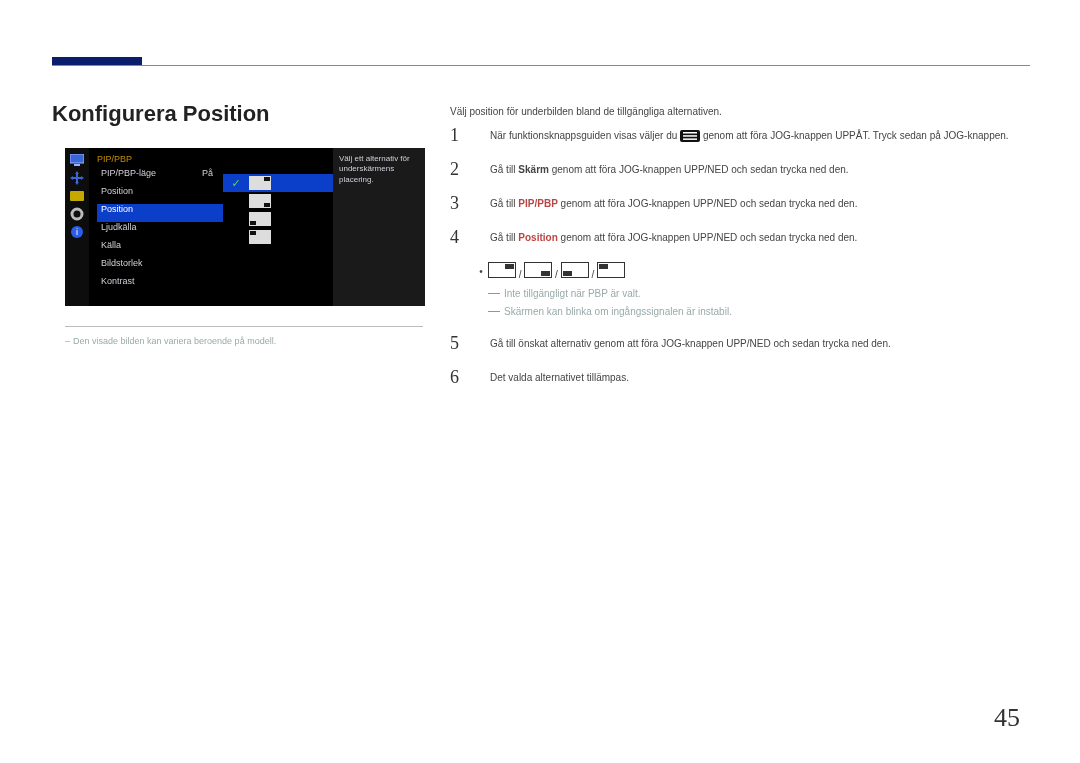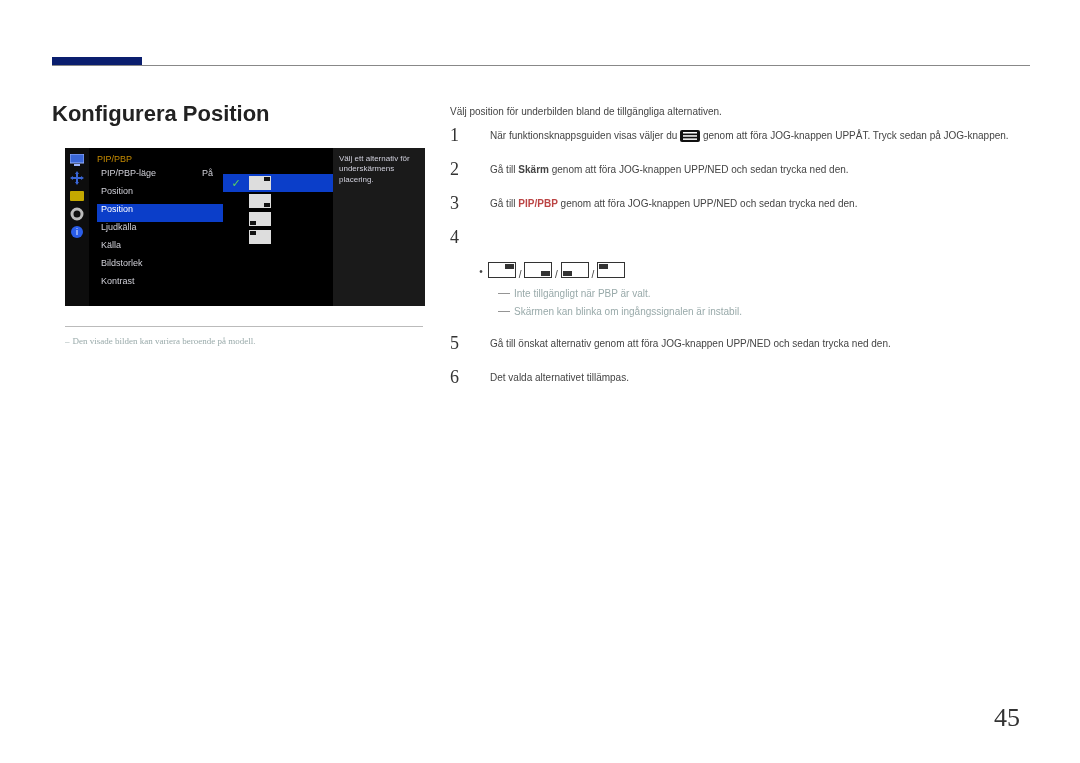--- a/index.html
+++ b/index.html
@@ -27,38 +27,38 @@
   .osd-row.selected { background: #0b3ec9; color: #fff; }
   .osd-opts { width: 110px; display: flex; flex-direction: column; padding-top: 26px; background: #000; }
   .osd-opt { height: 18px; display: flex; align-items: center; gap: 6px; padding-left: 6px; }
   .osd-opt.selected { background: #0b3ec9; }
   .chk { width: 14px; height: 14px; display: inline-flex; align-items: center; justify-content: center; color: #5bd85b; font-size: 11px; }
   .pip-mini { width: 22px; height: 14px; background: #ddd; position: relative; }
   .pip-dot { width: 6px; height: 4px; background: #111; position: absolute; }
   .osd-help { width: 92px; padding: 6px 6px 0 6px; font-size: 8px; line-height: 1.3; color: #cfcfdb; background: #1a1a1a; }
 
   .hr-under { position: absolute; left: 65px; top: 326px; width: 358px; height: 1px; background: #bbb; }
-  .footnote { position: absolute; left: 65px; top: 336px; font-size: 9px; color: #9aa; font-family: Liberation Serif, serif; }
+  .footnote { position: absolute; left: 65px; top: 336px; font-size: 9px; color: #9aa; }
   .footnote .dash { font-weight: 300; margin-right: 3px; }
 
   .intro { position: absolute; left: 450px; top: 106px; font-size: 10px; color: #444; }
   .steps { position: absolute; left: 450px; top: 126px; width: 580px; }
   .step { display: flex; gap: 14px; margin-bottom: 16px; font-size: 10px; color: #444; line-height: 1.5; }
   .step .num { font-family: Georgia, serif; font-size: 18px; color: #333; width: 14px; flex-shrink: 0; line-height: 1; }
   .step .txt { padding-top: 2px; margin-left: 12px; }
   .step .txt b.red { color: #b44; font-weight: 700; }
   .inline-icon { display: inline-block; width: 20px; height: 12px; vertical-align: middle; }
   .inline-icon svg { display: block; }
 
   .bullet-block { margin-left: 28px; margin-bottom: 16px; font-size: 10px; color: #444; }
   .bullet-line { display: flex; align-items: center; gap: 4px; margin-bottom: 6px; }
   .bullet-line .dot { width: 6px; text-align: center; }
   .pos-box { display: inline-block; width: 28px; height: 16px; border: 1px solid #333; position: relative; background: #fff; }
   .pos-box .ind { position: absolute; width: 9px; height: 5px; background: #333; }
-  .note-line { margin-left: 20px; font-size: 10px; color: #9aa; margin-top: 4px; }
+  .note-line { margin-left: 10px; font-size: 10px; color: #9aa; margin-top: 4px; }
   .note-line .em { font-size: 12px; margin-right: 4px; color: #888; }
 
   .page-num { position: absolute; right: 60px; bottom: 30px; font-family: Georgia, serif; font-size: 26px; color: #333; margin-top: 20px; }
 </style>
 </head>
 <body>
 
 <div class="top-bar">
   <div class="top-accent"></div>
   <div class="top-line"></div>
@@ -181,20 +181,23 @@
     </div>
   </div>
   <div class="step">
     <div class="num">3</div>
     <div class="txt">
       <span>Gå till </span><b class="red">PIP/PBP</b><span> genom att föra JOG-knappen UPP/NED och sedan trycka ned den.</span>
     </div>
   </div>
   <div class="step">
     <div class="num">4</div>
+    <div class="txt">
+      <span>Gå till </span><b class="red">Position</b><span> genom att föra JOG-knappen UPP/NED och sedan trycka ned den.</span>
+    </div>
   </div>
 
   <div class="bullet-block">
     <div class="bullet-line">
       <span class="dot">•</span>
       <span id="pos-row"><span class="pos-box"><span class="ind" style="top:1px;right:1px;"></span></span><span> / </span><span class="pos-box"><span class="ind" style="bottom:1px;right:1px;"></span></span><span> / </span><span class="pos-box"><span class="ind" style="bottom:1px;left:1px;"></span></span><span> / </span><span class="pos-box"><span class="ind" style="top:1px;left:1px;"></span></span></span>
     </div>
     <div class="note-line"><span class="em">―</span><span>Inte tillgängligt när PBP är valt.</span></div>
     <div class="note-line"><span class="em">―</span><span>Skärmen kan blinka om ingångssignalen är instabil.</span></div>
   </div>

